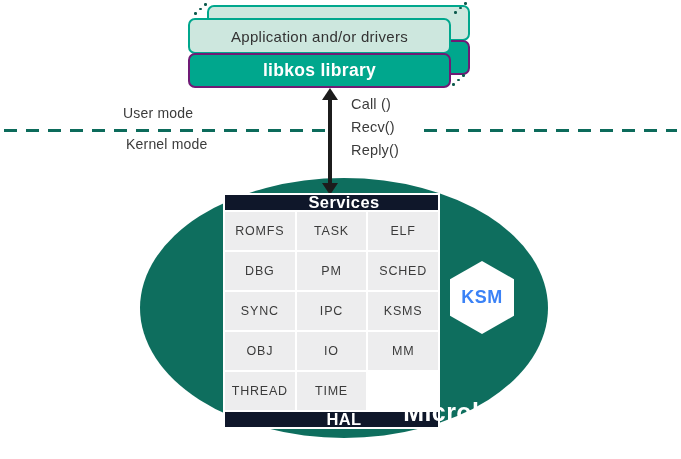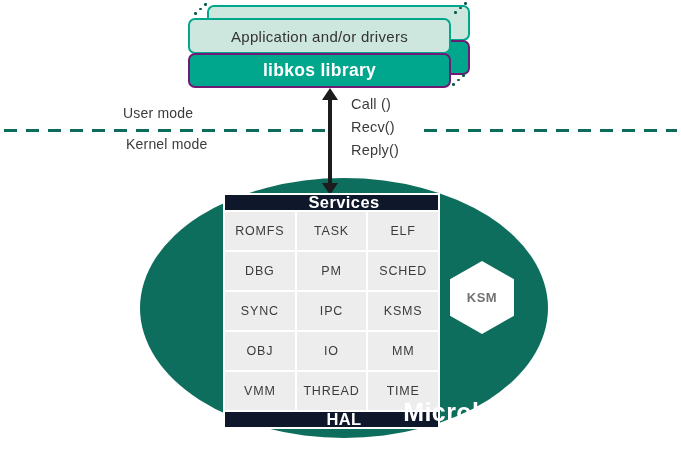--- a/index.html
+++ b/index.html
@@ -52,21 +52,21 @@
   .svc-band { grid-column:1/4; height:15px; background:#0f172a; color:#ffffff;
               font-weight:bold; font-size:16.5px; letter-spacing:.4px;
               display:flex; align-items:center; justify-content:center;padding-left:25px; }
   .svc-cell { height:38px; background:#ededee; color:#3b3b3b; font-size:12.5px;
               letter-spacing:.8px; display:flex; align-items:center; justify-content:center; }
 
   
   .hex { left:450px; top:261px; width:64px; height:73px; background:#ffffff;
          clip-path:polygon(50% 0,100% 25%,100% 75%,50% 100%,0 75%,0 25%);
          display:flex; align-items:center; justify-content:center;
-         color:#737373; font-size:13px; font-weight:600; letter-spacing:.5px; }
+         color:#3b82f6; font-size:18px; font-weight:600; letter-spacing:.5px; }
 </style>
 </head>
 <body>
 
 <div id="stage">
 
   <div class="abs back-card card mint" style="left:207px; top:5px; height:36px;"></div>
   <div class="abs back-card card teal" style="left:207px; top:40px; height:35px;"></div>
 
   <div class="abs dots" style="left:194px; top:3px;">
@@ -119,21 +119,20 @@
     <div class="svc-cell">SCHED</div>
 
     <div class="svc-cell">SYNC</div>
     <div class="svc-cell">IPC</div>
     <div class="svc-cell">KSMS</div>
 
     <div class="svc-cell">OBJ</div>
     <div class="svc-cell">IO</div>
     <div class="svc-cell">MM</div>
 
-    <div class="svc-cell">VMM</div>
     <div class="svc-cell">THREAD</div>
     <div class="svc-cell">TIME</div>
 
     <div class="svc-band">HAL</div>
   </div>
 
   <div class="abs hex">
     <span>KSM</span>
   </div>
 

